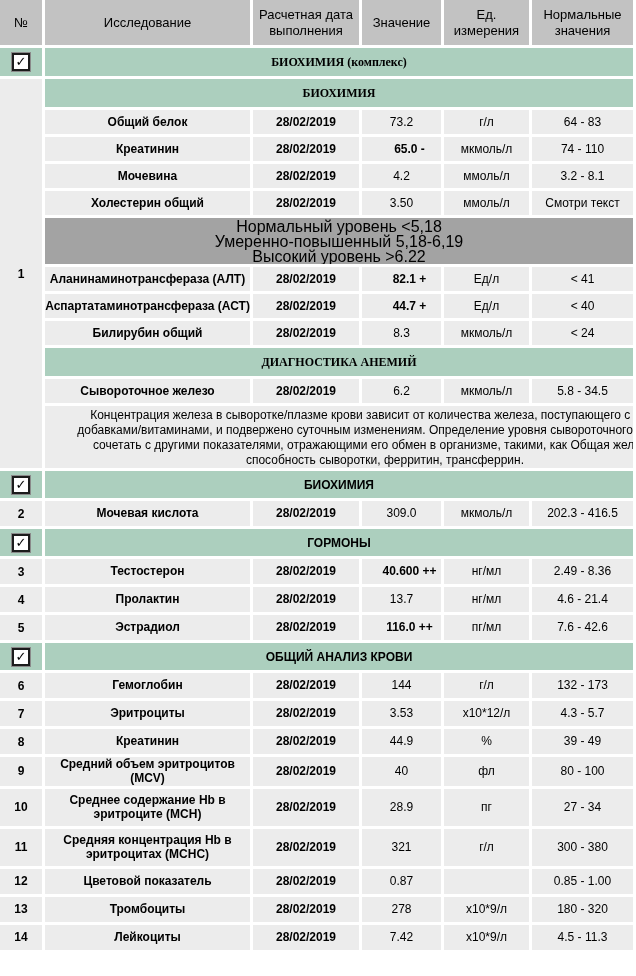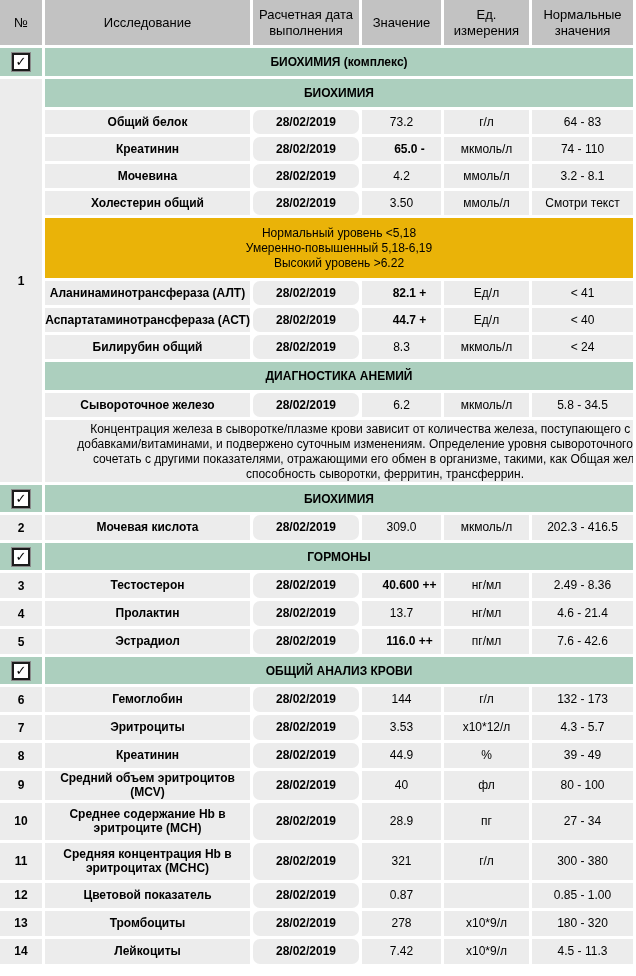--- a/index.html
+++ b/index.html
@@ -12,32 +12,32 @@
     margin:-3px 0 0 -3px;background:#ffffff;width:639px;
   }
   td,th{padding:0;vertical-align:middle;text-align:center;overflow:hidden;}
   
   col.c-num{width:42px;} col.c-test{width:205px;} col.c-date{width:106px;}
   col.c-val{width:79px;} col.c-unit{width:85px;} col.c-norm{width:101px;}
   
   th.hd{background:#c2c2c2;font-weight:400;font-size:13px;line-height:1.18;height:45px;}
   
   td.sect{background:#accfbe;font-weight:700;font-size:12px;height:27px;}
-  td.sect.tall{height:28px;}
+  td.sect.tall{height:28px;font-family:Liberation Serif, serif;}
   td.cbcell{background:#accfbe;height:27px;}
   
   td.cell{background:#ececec;font-size:12px;height:25px;line-height:1.2;}
   td.cell.h28{height:24px;}
   td.cell.h37{height:37px;}
   td.name{font-weight:700;}
-  td.date{font-weight:700;border-radius:7px;}
+  td.date{font-weight:700;}
   td.bold{font-weight:700;padding-left:16px;}
   td.numcell{background:#ececec;font-weight:700;font-size:12px;}
   
-  td.note1{background:#eab308;font-size:12px;height:60px;line-height:15px;white-space:pre-line;}
+  td.note1{background:#a3a3a3;font-size:16px;height:46px;line-height:15px;white-space:pre-line;}
   td.note2{background:#ececec;height:62px;text-align:left;}
   .iron-text{
     width:680px;font-size:12px;line-height:15px;white-space:pre-line;
     text-align:center;padding-top:2px;
   }
   
   .checkbox{
     width:14px;height:14px;margin:0 auto;background:#ffffff;
     border:2px solid #1c1c1c;box-shadow:0 0 0 1px #8a8a8a;
     font-size:13px;font-weight:700;line-height:13px;color:#000;text-align:center;

